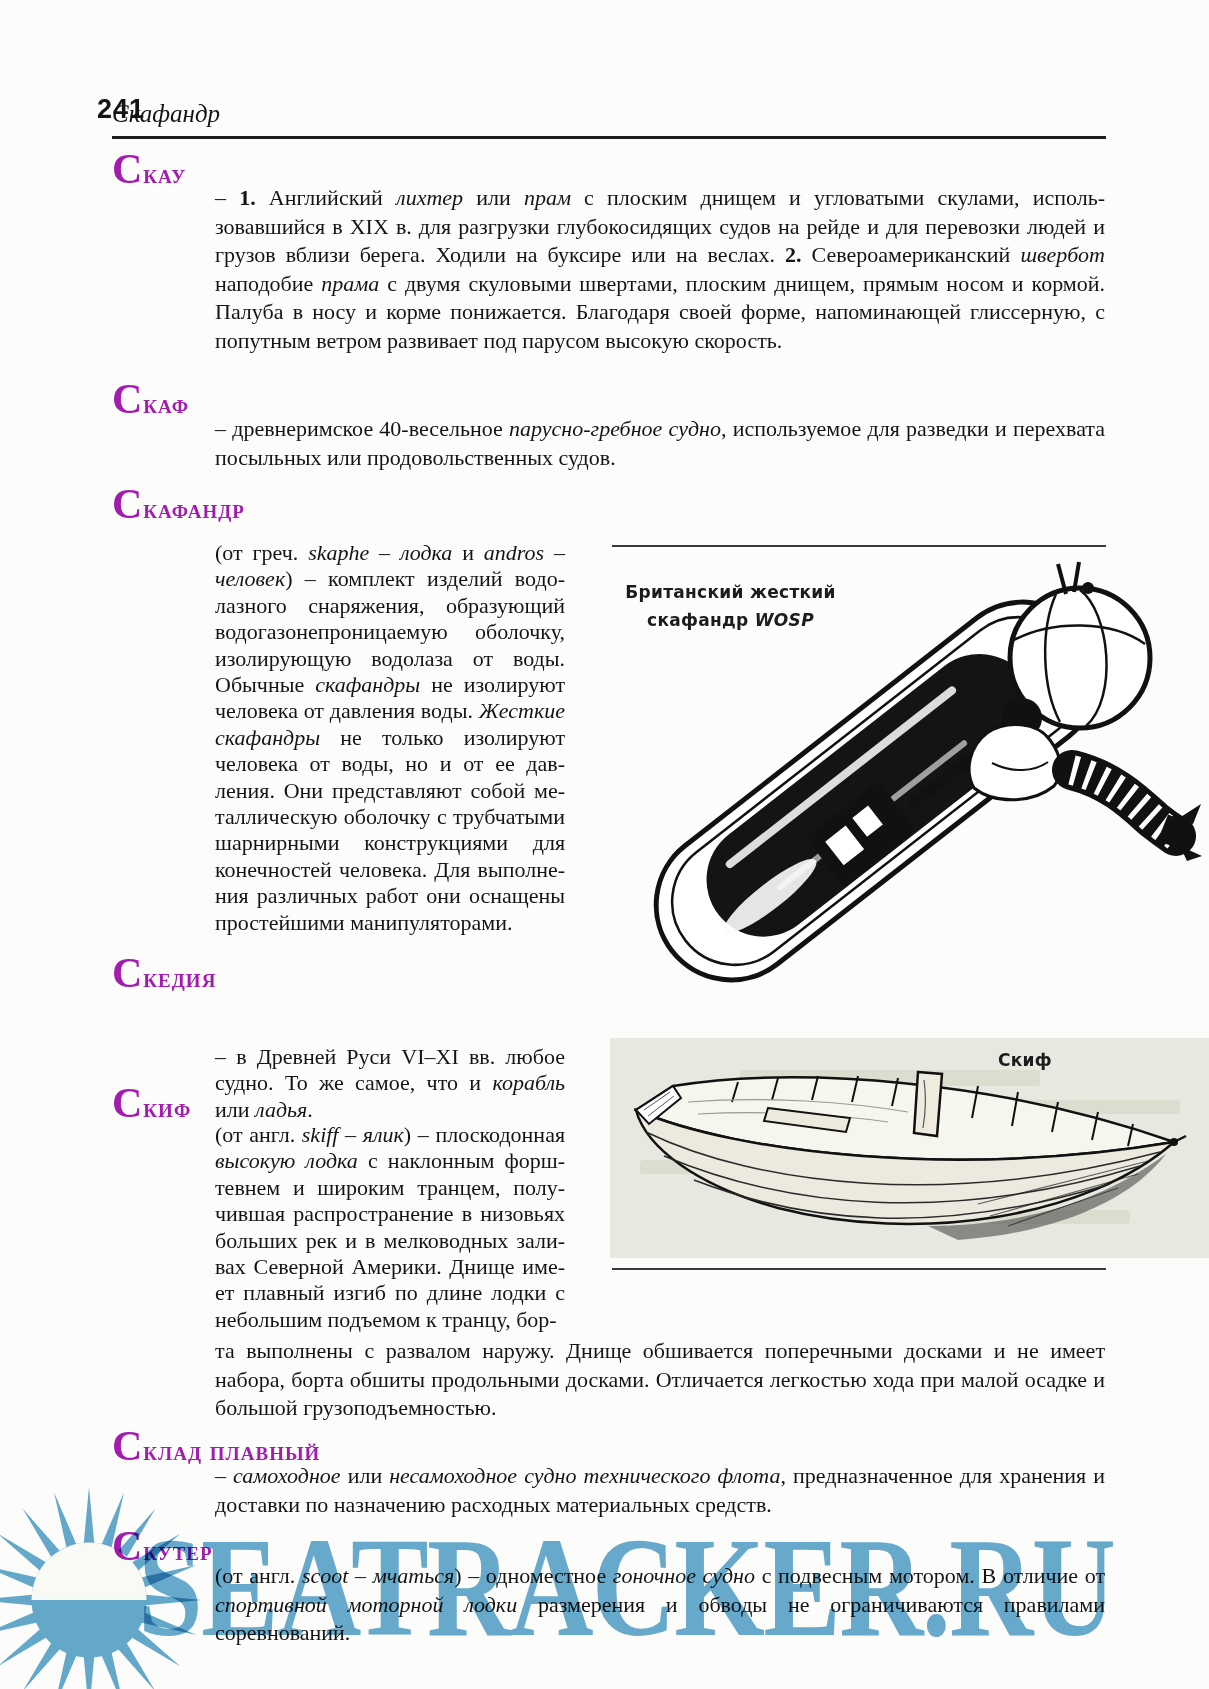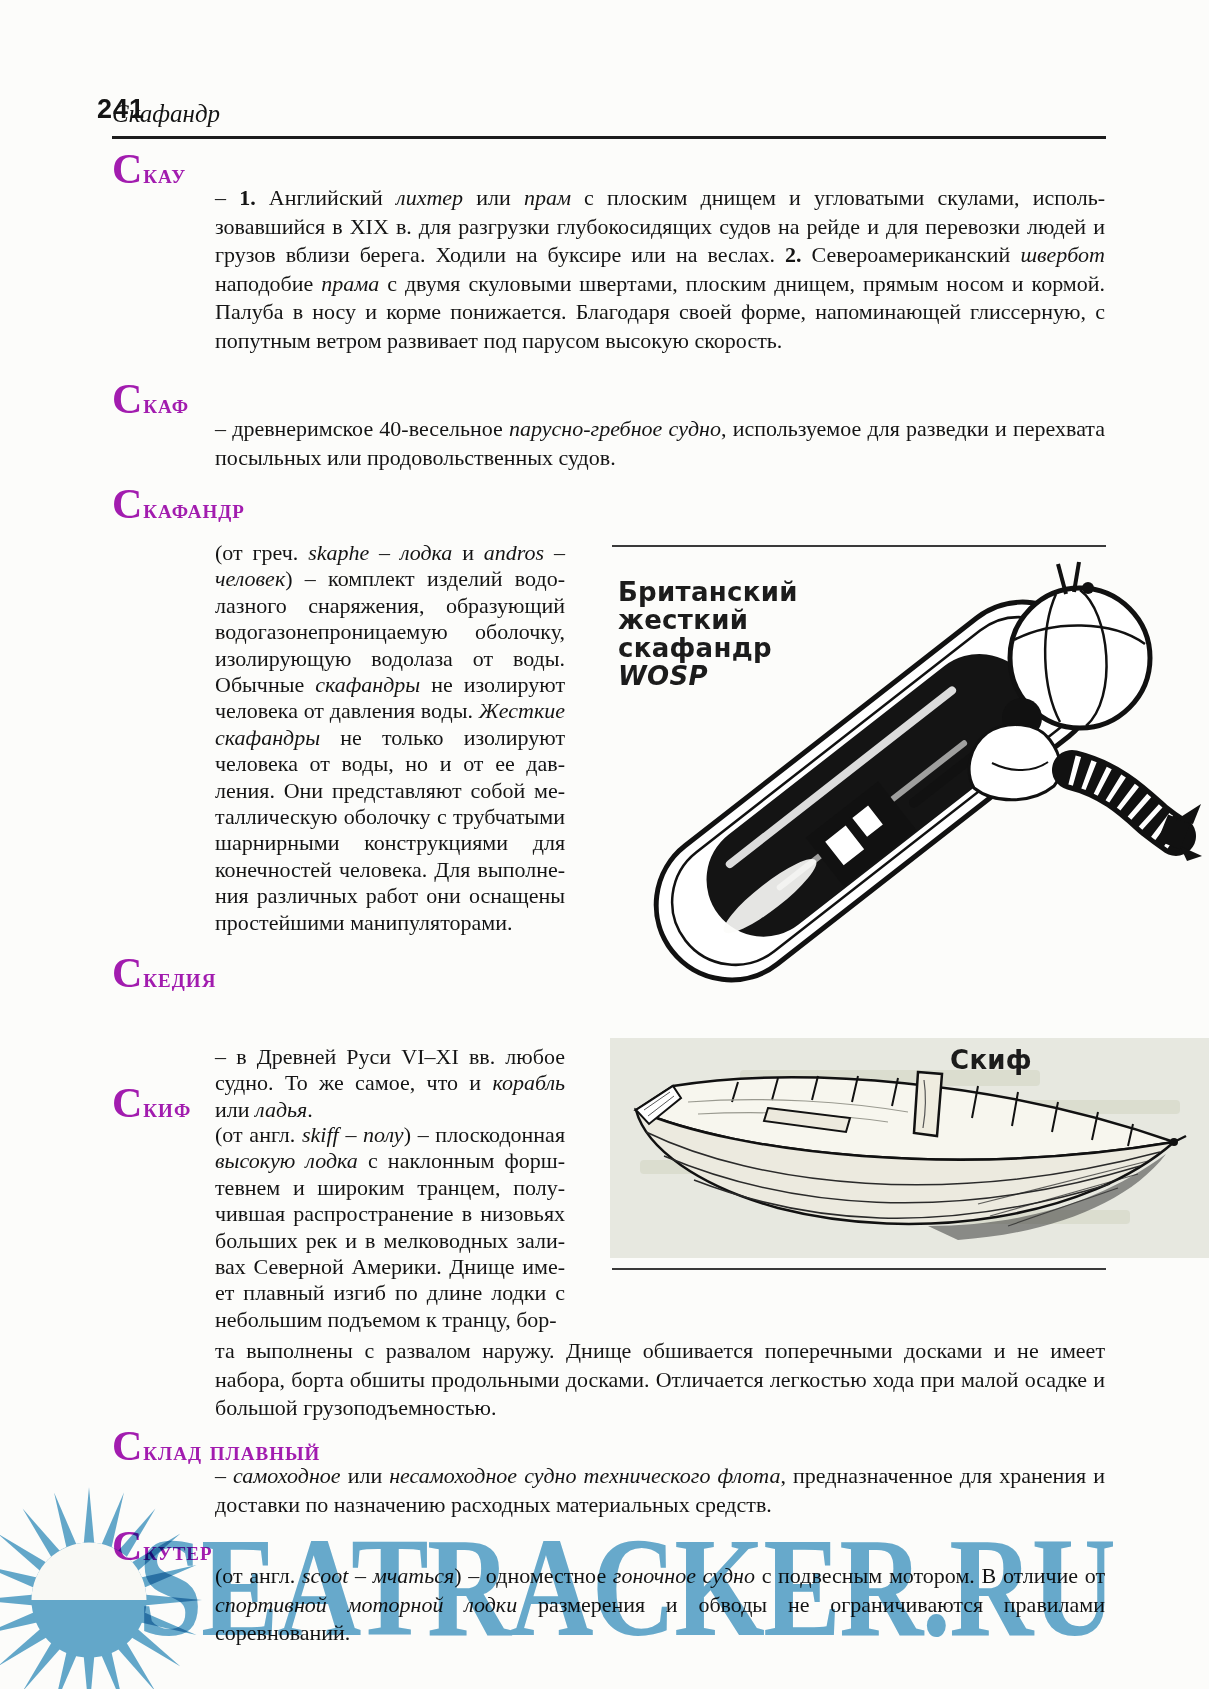--- a/index.html
+++ b/index.html
@@ -24,21 +24,21 @@
     position:absolute;left:215px;width:890px;font-size:22px;line-height:28.5px;
     text-align:justify;hyphens:manual;
   }
   .para-narrow{width:350px;line-height:26.4px;}
   .para em{font-style:italic;}
   .para strong{font-weight:bold;}
   
   .fig-rule{position:absolute;left:612px;width:494px;height:2px;background:#3a3a3a;}
   .caption{
     position:absolute;font-family:"DejaVu Sans", sans-serif;font-weight:bold;
-    font-size:26px;line-height:28px;color:#1c1c1c;letter-spacing:.3px;text-align:left;
+    font-size:17px;line-height:28px;color:#1c1c1c;letter-spacing:.3px;text-align:center;
   }
   .caption em{font-style:italic;}
   .wosp-svg{position:absolute;left:642px;top:556px;}
   .skif-box{position:absolute;left:610px;top:1038px;width:599px;height:220px;background:#e7e8e0;}
   .ghost{position:absolute;background:rgba(130,150,90,.12);border-radius:4px;}
   .skif-svg{position:absolute;left:8px;top:20px;}
   
   .watermark-text{
     position:absolute;left:138px;top:1516px;
     font-family:"Liberation Serif", serif;font-weight:bold;font-size:142px;line-height:1;
@@ -104,21 +104,21 @@
 
     <rect x="520" y="262" width="24" height="28" fill="#111" transform="rotate(22 532 276)"></rect>
     <path d="M534 264 L 559 248 L 551 268 Z" fill="#111"></path>
     <path d="M538 290 L 560 300 L 545 305 Z" fill="#111"></path>
   </svg>
 
   <div class="h-entry" style="top:952px">Скедия</div>
   <div class="para para-narrow" style="top:1044px">– в Древней Руси VI–XI вв. любое судно. То же самое, что и <em>корабль</em> или <em>ладья</em>.</div>
 
   <div class="h-entry" style="top:1082px">Скиф</div>
-  <div class="para para-narrow" style="top:1122px">(от англ. <em>skiff</em> – <em>полу</em>) – плоскодонная <em>высокую лодка</em> с наклонным форш­тевнем и широким транцем, полу­чившая распространение в низовьях больших рек и в мелководных зали­вах Северной Америки. Днище име­ет плавный изгиб по длине лодки с небольшим подъемом к транцу, бор-</div>
+  <div class="para para-narrow" style="top:1122px">(от англ. <em>skiff</em> – <em>ялик</em>) – плоскодонная <em>высокую лодка</em> с наклонным форш­тевнем и широким транцем, полу­чившая распространение в низовьях больших рек и в мелководных зали­вах Северной Америки. Днище име­ет плавный изгиб по длине лодки с небольшим подъемом к транцу, бор-</div>
 
   <div class="skif-box">
     <div class="ghost" style="left:130px;top:32px;width:300px;height:16px"></div>
     <div class="ghost" style="left:400px;top:62px;width:170px;height:14px"></div>
     <div class="ghost" style="left:30px;top:122px;width:220px;height:14px"></div>
     <div class="ghost" style="left:270px;top:172px;width:250px;height:14px"></div>
     <svg class="skif-svg" width="580" height="195" viewBox="0 0 580 195">
 
       <path d="M55 28 C180 8 380 22 556 84 C340 120 120 96 18 52 Z" fill="#f7f6ee" stroke="#111" stroke-width="2.5"></path>
 

